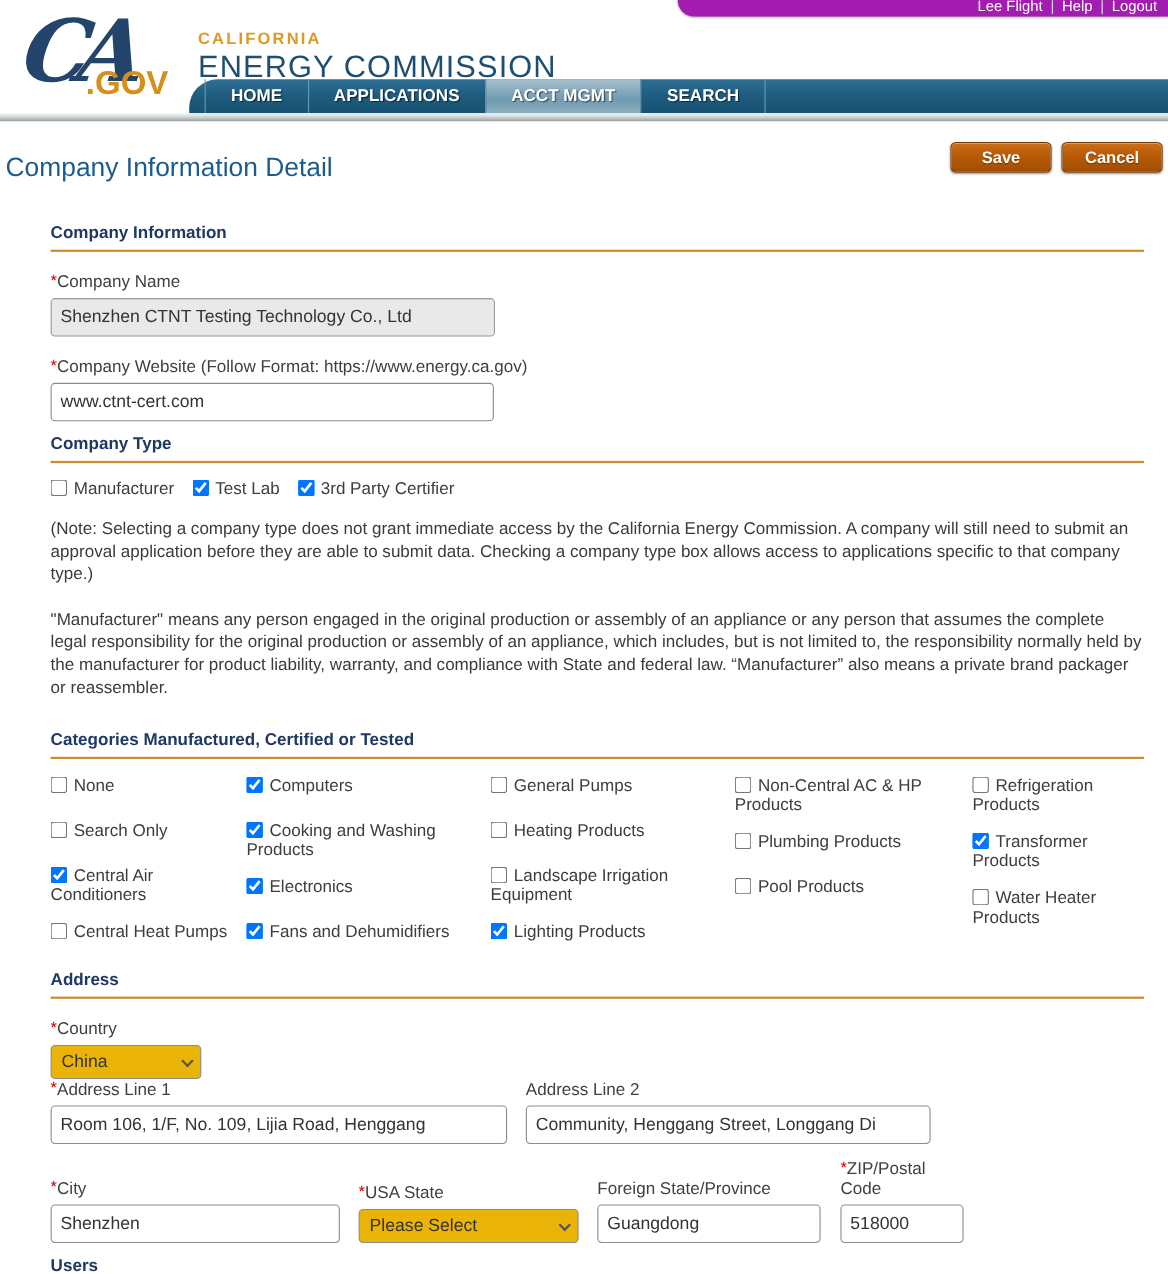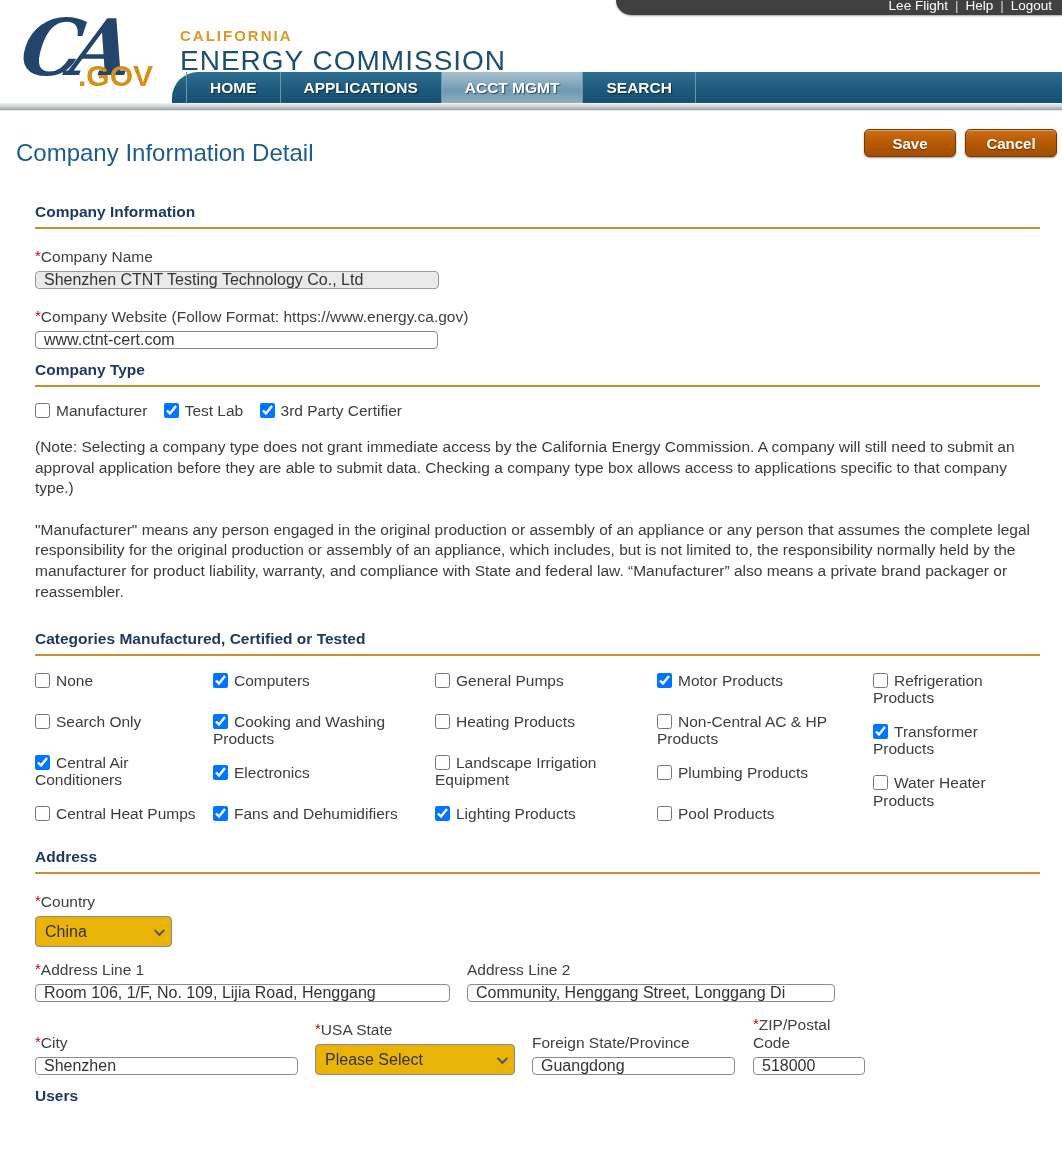--- a/index.html
+++ b/index.html
@@ -9,21 +9,21 @@
     background: #ffffff;
     color: #3d3d3d;
     position: relative;
     height: 1158px;
     overflow: hidden;
   }
   
   .header { position: relative; height: 103px; background: #fff; }
   .user-strip {
     position: absolute; top: 0; right: 0; width: 446px; height: 15px;
-    background: #404040; border-bottom-left-radius: 18px; overflow: hidden;
+    background: #a21caf; border-bottom-left-radius: 18px; overflow: hidden;
     box-shadow: 0 1px 2px rgba(0,0,0,.35);
   }
   .user-strip .txt {
     display: block; text-align: right; padding-right: 10px;
     color: #ffffff; font-size: 13.5px; line-height: 21px; margin-top: -5px;
     white-space: nowrap;
   }
   .user-strip a { color: #fff; text-decoration: none; }
   .user-strip .pipe { margin: 0 7px; color: #cfd8de; }
   .logo-row { position: absolute; top: 3px; left: 22px; display: flex; }
@@ -56,41 +56,41 @@
   .nav-item.active {
     background: linear-gradient(180deg, #a8c0cd 0%, #6e9ab1 60%, #8fb0c0 100%);
   }
   .grey-strip {
     position: absolute; top: 103px; left: 0; right: 0; height: 8px;
     background: linear-gradient(180deg, #f4f5f5 0%, #d4d8da 45%, #9aa0a3 100%);
     border-bottom: 1px solid #e7e9ea;
   }
   
   .main { padding-top: 36px; }
-  .title-row { position: relative; padding: 0 16px; height: 40px; }
+  .title-row { position: relative; padding: 0 5px; height: 40px; }
   .page-title { color: #1e5b8d; font-size: 24px; font-weight: normal; }
   .btns { position: absolute; right: 5px; top: -10px; display: flex; gap: 9px; }
   .btn {
     min-width: 92px; height: 28px; border-radius: 5px;
     border: 1px solid #6e3a05;
     background: linear-gradient(180deg, #cd6f17 0%, #b85a06 45%, #a24e00 100%);
     color: #fff; font-family: "Liberation Sans", sans-serif;
     font-size: 15px; font-weight: bold; cursor: pointer;
     box-shadow: inset 0 1px 0 rgba(255,255,255,.35), 0 1px 2px rgba(0,0,0,.4);
     text-shadow: 0 1px 1px rgba(0,0,0,.4);
   }
-  .section { padding: 0 22px 0 35px; }
+  .section { padding: 0 22px 0 46px; }
   .section-head {
     color: #1f3864; font-size: 15.5px; font-weight: bold; margin-top: 24px;
   }
   .orange-hr { border: none; border-top: 2px solid #cc8b2d; margin: 6px 0 0 0; }
   .field-label { font-size: 15.5px; color: #3f3f3f; margin-top: 18px; }
   .req { color: #cc0000; font-size: 15px; vertical-align: 1px; }
   input[type="text"] {
-    height: 18px; border: 1px solid #8c8c8c; border-radius: 4px;
+    height: 35px; border: 1px solid #8c8c8c; border-radius: 4px;
     font-family: "Liberation Sans", sans-serif; font-size: 16px; color: #333;
     padding: 0 8px; margin-top: 5px; background: #fff;
   }
   input[type="text"].readonly { background: #e9e9e9; border-color: #999; }
   .fake-select {
     height: 31px; border: 1px solid #8c8c8c; border-radius: 4px;
     display: inline-flex; align-items: center; padding: 0 9px;
     font-size: 16px; color: #333; margin-top: 5px; background: #eab308; cursor: default;
   }
   .chev {
@@ -198,21 +198,20 @@
         <label class="cat-item"><input type="checkbox" checked="" style=""><span>Electronics</span></label>
         <label class="cat-item"><input type="checkbox" checked="" style=""><span>Fans and Dehumidifiers</span></label>
       </div>
       <div class="cat-col">
         <label class="cat-item"><input type="checkbox" style=""><span>General Pumps</span></label>
         <label class="cat-item"><input type="checkbox" style=""><span>Heating Products</span></label>
         <label class="cat-item"><input type="checkbox" style=""><span>Landscape Irrigation Equipment</span></label>
         <label class="cat-item"><input type="checkbox" checked="" style=""><span>Lighting Products</span></label>
       </div>
       <div class="cat-col">
-        <label class="cat-item"><input type="checkbox" checked="" style=""><span>Motor Products</span></label>
         <label class="cat-item"><input type="checkbox" style=""><span>Non-Central AC &amp; HP Products</span></label>
         <label class="cat-item"><input type="checkbox" style=""><span>Plumbing Products</span></label>
         <label class="cat-item"><input type="checkbox" style=""><span>Pool Products</span></label>
       </div>
       <div class="cat-col">
         <label class="cat-item"><input type="checkbox" style=""><span>Refrigeration Products</span></label>
         <label class="cat-item"><input type="checkbox" checked="" style=""><span>Transformer Products</span></label>
         <label class="cat-item"><input type="checkbox" style=""><span>Water Heater Products</span></label>
       </div>
     </div>
@@ -221,21 +220,21 @@
   <div class="section">
     <div class="section-head" style="margin-top:2px">Address</div>
     <hr class="orange-hr">
 
     <div class="field-label"><span class="req">*</span><span>Country</span></div>
     <div class="fake-select" style="width:137px">
       <span>China</span>
         <span class="chev"></span>
     </div>
 
-    <div class="addr-row" style="margin-top:13px">
+    <div class="addr-row" style="">
       <div class="fld" style="width:415px; margin-right:17px">
         <div class="field-label" style="margin-top:0"><span class="req">*</span><span>Address Line 1</span></div>
         <input type="text" style="width: 415px;" value="Room 106, 1/F, No. 109, Lijia Road, Henggang">
       </div>
       <div class="fld" style="width:368px">
         <div class="field-label" style="margin-top:0"><span>Address Line 2</span></div>
         <input type="text" style="width: 368px;" value="Community, Henggang Street, Longgang Di">
       </div>
     </div>
 

